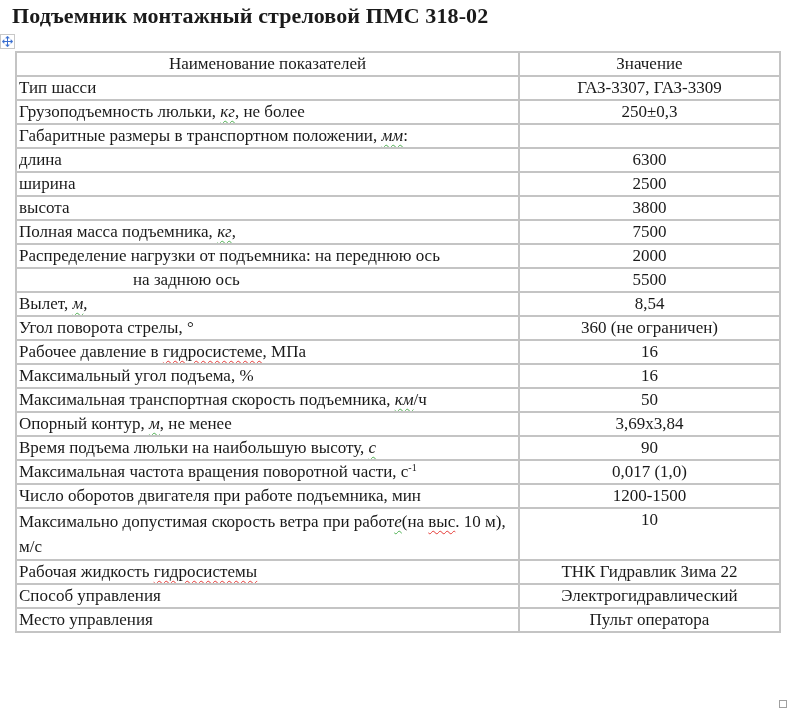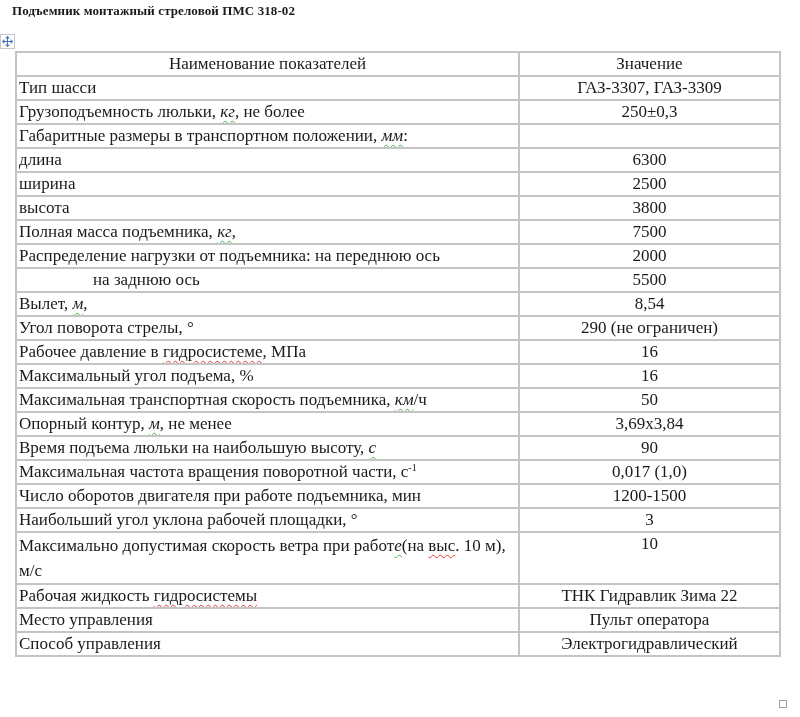--- a/index.html
+++ b/index.html
@@ -3,21 +3,21 @@
 <meta charset="utf-8">
 <style>
   html, body { margin: 0; padding: 0; background: #ffffff; }
   body {
     width: 800px; height: 717px; position: relative; overflow: hidden;
     font-family: "Liberation Serif", "DejaVu Serif", serif;
     color: #1a1a1a;
   }
   .title {
     position: absolute; left: 12px; top: 3px;
-    font-size: 13px; font-weight: bold; letter-spacing: 0.1px;
+    font-size: 22px; font-weight: bold; letter-spacing: 0.1px;
     white-space: nowrap;
   }
   .move-handle {
     position: absolute; left: 0px; top: 34px; width: 13px; height: 13px;
     border: 1px solid #c8c8c8; background: #fff;
     display: flex; align-items: center; justify-content: center;
   }
   .resize-handle {
     position: absolute; left: 779px; top: 700px; width: 6px; height: 6px;
     border: 1px solid #a0a0a0; background: #fff;
@@ -35,21 +35,21 @@
     padding: 0 2px;
     height: 22px;
     line-height: 22px;
     vertical-align: top;
     white-space: nowrap;
     overflow: hidden;
   }
   table.spec td.name { width: 497px; }
   table.spec td.val { text-align: center; margin-top: 6px; }
   table.spec td.center { text-align: center; }
-  table.spec td.indent { padding-left: 76px; }
+  table.spec td.indent { padding-left: 116px; }
   table.spec td.wrap { white-space: normal; line-height: 25px; height: 48px; }
   .sq-g { text-decoration: underline wavy #4caf50; text-decoration-thickness: 1px; text-underline-offset: 3px; font-style: italic; }
   .sq-r { text-decoration: underline wavy #e53935; text-decoration-thickness: 1px; text-underline-offset: 3px; }
   sup { font-size: 10px; line-height: 0; vertical-align: 6px; }
 </style>
 </head>
 <body>
 
 <div class="title">Подъемник монтажный стреловой ПМС 318-02</div>
 
@@ -107,21 +107,21 @@
   <tr>
     <td class="name indent">на заднюю ось</td>
     <td class="val">5500</td>
   </tr>
   <tr>
     <td class="name"><span>Вылет, </span><span class="sq-g">м</span><span>,</span></td>
     <td class="val">8,54</td>
   </tr>
   <tr>
     <td class="name">Угол поворота стрелы, °</td>
-    <td class="val">290 (не ограничен)</td>
+    <td class="val">360 (не ограничен)</td>
   </tr>
   <tr>
     <td class="name"><span>Рабочее давление в </span><span class="sq-r">гидросистеме</span><span>, МПа</span></td>
     <td class="val">16</td>
   </tr>
   <tr>
     <td class="name">Максимальный угол подъема, %</td>
     <td class="val">16</td>
   </tr>
   <tr>
@@ -138,35 +138,31 @@
   </tr>
   <tr>
     <td class="name"><span>Максимальная частота вращения поворотной части, с</span><sup>-1</sup></td>
     <td class="val">0,017 (1,0)</td>
   </tr>
   <tr>
     <td class="name">Число оборотов двигателя при работе подъемника, мин</td>
     <td class="val">1200-1500</td>
   </tr>
   <tr>
-    <td class="name">Наибольший угол уклона рабочей площадки, °</td>
-    <td class="val">3</td>
-  </tr>
-  <tr>
     <td class="name wrap"><span>Максимально допустимая скорость ветра при работ</span><span class="sq-g">е</span><span>(на </span><span class="sq-r">выс</span><span>. 10 м), м/с</span></td>
     <td class="val" style="vertical-align:top;">10</td>
   </tr>
   <tr>
     <td class="name"><span>Рабочая жидкость </span><span class="sq-r">гидросистемы</span></td>
     <td class="val">ТНК Гидравлик Зима 22</td>
   </tr>
   <tr>
+    <td class="name">Способ управления</td>
+    <td class="val">Электрогидравлический</td>
+  </tr>
+  <tr>
     <td class="name">Место управления</td>
     <td class="val">Пульт оператора</td>
-  </tr>
-  <tr>
-    <td class="name">Способ управления</td>
-    <td class="val">Электрогидравлический</td>
   </tr>
 </tbody>
   </table>
 
 <div class="resize-handle"></div>
 
 </body></html>

